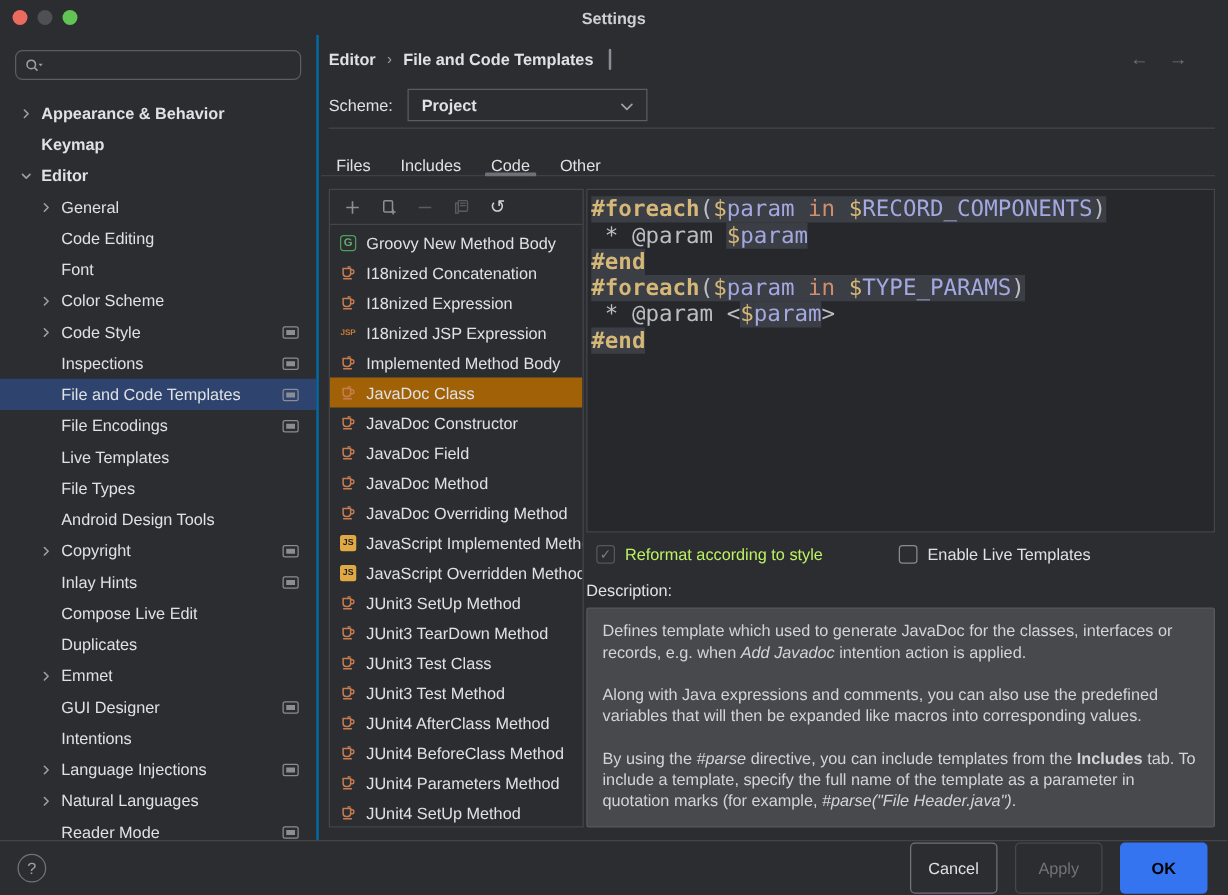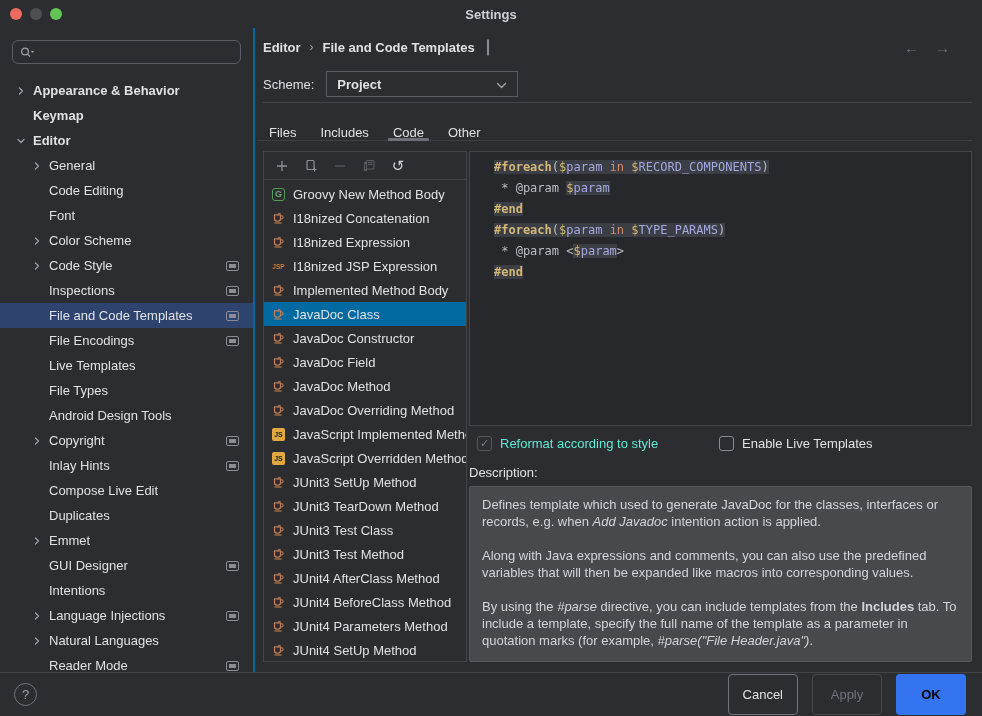--- a/index.html
+++ b/index.html
@@ -47,44 +47,44 @@
   .tab{display:flex;align-items:center;padding:0 12px;position:relative;cursor:default}
   .tab.act::after{content:"";position:absolute;left:7px;right:7px;bottom:-1px;height:3px;background:#6E7177;border-radius:1px}
 
   .workrow{flex:1;display:flex;gap:2px;margin:10px 0;min-height:0}
   .listpanel{width:204px;flex:none;border:1px solid #43454A;box-sizing:border-box;display:flex;flex-direction:column;overflow:hidden}
   .ltoolbar{height:27px;flex:none;border-bottom:1px solid #43454A;display:flex;align-items:center;gap:15px;padding:0 11px}
   .tbico{display:inline-flex;align-items:center;justify-content:center;width:14px;height:14px}
   .tb-undo{color:#CED0D6;font-size:15px;line-height:14px}
   .llist{flex:1;overflow:hidden;padding-top:2px}
   .lrow{height:24px;display:flex;align-items:center;gap:7px;padding:0 7px;white-space:nowrap;overflow:hidden}
-  .lrow.sel{background:#0369a1}
+  .lrow.sel{background:#a16207}
   .licon{width:15px;flex:none;display:inline-flex;justify-content:center;align-items:center}
   .ic-g{width:13px;height:13px;border:1px solid #4F9E58;border-radius:3px;color:#6AAB73;font-size:9px;font-weight:bold;display:inline-flex;align-items:center;justify-content:center;box-sizing:border-box}
   .ic-js{width:13px;height:13px;background:#E0A943;border-radius:2px;color:#1E1F22;font-size:7px;font-weight:bold;display:inline-flex;align-items:center;justify-content:center}
   .ic-jsp{color:#CA7E36;font-size:6.5px;font-weight:bold;letter-spacing:0}
 
   .editorcol{flex:1;display:flex;flex-direction:column;min-width:0}
-  .editor{height:275px;flex:none;border:1px solid #43454A;background:#26282B;box-sizing:border-box;padding:5px 24px;font-family:"DejaVu Sans Mono",monospace;font-size:12px;line-height:21px;overflow:hidden}
+  .editor{height:275px;flex:none;border:1px solid #43454A;background:#26282B;box-sizing:border-box;padding:5px 3px;font-family:"DejaVu Sans Mono",monospace;font-size:18px;line-height:21px;overflow:hidden}
   .cl{white-space:pre}
   .frag{background:#3B3E44}
   .c-d{color:#D5B778;font-weight:bold}
   .c-g{color:#D5B778}
   .c-v{color:#A4A8E0}
   .c-k{color:#CF8E6D}
   .c-w{color:#BCBEC4}
 
   .cbrow{height:34px;flex:none;display:flex;align-items:center;padding:0 8px}
   .cbitem{display:flex;align-items:center}
   .cbitem.first{width:242px;flex:none}
   .cbx{width:15px;height:15px;border-radius:3px;box-sizing:border-box;margin-right:8px;display:inline-flex;align-items:center;justify-content:center;font-size:11px}
   .cbx.dis{border:1px solid #54575C;color:#7A7E85}
   .cbx.en{border:1px solid #878B92}
   .cbx.checked::after{content:"✓"}
-  .cblabel.dim{color:#5eead4}
+  .cblabel.dim{color:#bef264}
 
   .desclabel{margin:5px 0 6px;flex:none}
   .descbox{flex:1;background:#47494D;border:1px solid #55585C;border-radius:2px;padding:9px 12px;overflow:hidden;color:#D2D4D9;line-height:17px}
   .descbox p{margin:0 0 17px}
 
   
   .footer{height:43px;border-top:1px solid #43454A;display:flex;align-items:center}
   .help{width:23px;height:23px;border:1px solid #6F737A;border-radius:50%;color:#9DA0A8;display:flex;align-items:center;justify-content:center;margin-left:14px;box-sizing:border-box}
   .btns{margin-left:auto;display:flex;gap:14px;margin-right:16px}
   .btn{min-width:70px;height:41px;border-radius:4px;display:flex;align-items:center;justify-content:center;padding:0 14px;box-sizing:border-box;cursor:default}

